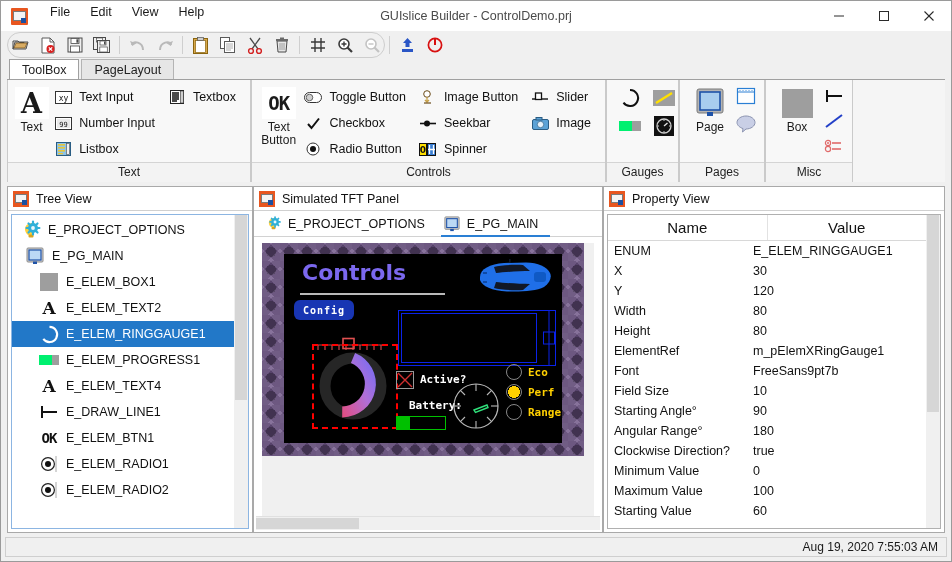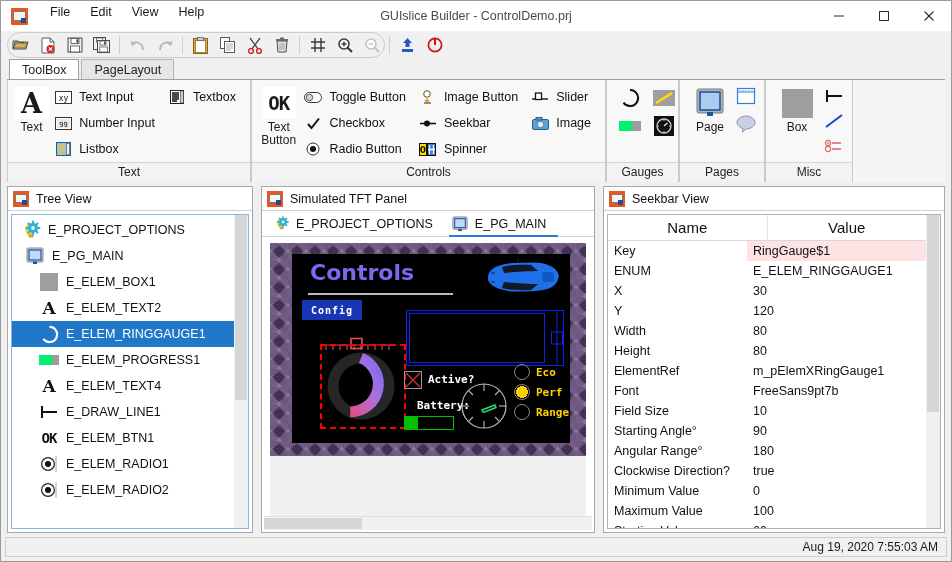--- a/index.html
+++ b/index.html
@@ -106,21 +106,21 @@
   .item-col { display:flex; flex-direction:column; }
   .ritem {
     display:flex; align-items:center; height:26px; padding:0 8px 0 4px;
     font-size:12.5px; color:#111; white-space:nowrap;
   }
   .ritem .ic { width:20px; height:18px; margin-right:6px; display:flex; align-items:center; justify-content:center; flex:0 0 20px; }
   .grid-icons { display:grid; grid-template-columns:34px 34px; grid-auto-rows:28px; align-items:center; justify-items:center; }
   .mini { width:24px; height:20px; display:flex; align-items:center; justify-content:center; }
 
   
-  .main { flex:1; display:flex; padding:4px 6px 0 6px; gap:8px; min-height:0; }
+  .main { flex:1; display:flex; padding:4px 6px 0 6px; gap:0; min-height:0; }
   .pane {
     background:#ffffff; border:1px solid #a9a9a9; display:flex; flex-direction:column;
     min-height:0;
   }
   .pane-title {
     display:flex; align-items:center; height:24px; padding-left:5px;
     background:#ffffff; border-bottom:1px solid #d0d0d0; flex:0 0 24px;
   }
   .pane-icon {
     width:16px; height:16px; background:#e8561f; margin-right:7px; position:relative; flex:0 0 16px;
@@ -162,21 +162,21 @@
     position:absolute; left:0; top:0; width:322px; height:213px;
   }
   .hscroll { height:14px; background:#f0f0f0; border-top:1px solid #e0e0e0; position:relative; flex:0 0 14px; margin:0 2px 2px 2px;}
   .hscroll .thumb { position:absolute; top:1px; bottom:1px; background:#d6d6d6; }
 
   
   .screen { position:absolute; left:22px; top:11px; width:278px; height:189px; background:#000; }
   .scr-title { position:absolute; left:18px; top:6px; color:#7b68ee; font:bold 22px "DejaVu Sans", sans-serif; letter-spacing:0px;}
   .scr-rule { position:absolute; left:16px; top:39px; width:145px; height:2px; background:#b9b9b9; }
   .scr-btn {
-    position:absolute; left:10px; top:46px; width:60px; height:20px; border-radius:0;
+    position:absolute; left:10px; top:46px; width:60px; height:20px; border-radius:6px;
     background:#1835b3; color:#fff; font:bold 10px "DejaVu Sans Mono", monospace;
     display:flex; align-items:center; justify-content:center; letter-spacing:1px;
   }
   .scr-slider-track { position:absolute; left:30px; top:84px; width:70px; height:10px; }
   .scr-sel { position:absolute; left:28px; top:90px; width:86px; height:85px; border:2px dashed #ff0000; }
   .scr-ring { position:absolute; left:32px; top:95px; width:74px; height:74px; }
   .scr-box { position:absolute; left:114px; top:56px; width:158px; height:56px; border:1px solid #0b23e8; }
   .scr-box2 { position:absolute; left:117px; top:59px; width:136px; height:50px; border:1px solid #0b23e8; }
   .scr-seek { position:absolute; left:258px; top:56px; width:14px; height:56px; }
   .scr-check { position:absolute; left:112px; top:117px; width:18px; height:18px; border:1px solid #9a9a9a; }
@@ -888,32 +888,28 @@
         </div>
       </div>
       <div class="hscroll">
         <div class="thumb" style="left:0;width:30%;"></div>
       </div>
     </div>
 
     <div class="pane" id="prop-pane">
       <div class="pane-title">
         <div class="pane-icon"></div>
-        <span>Seekbar View</span>
+        <span>Property View</span>
       </div>
       <div class="prop-wrap">
         <div class="prop-table">
           <div class="prop-head">
             <div>Name</div>
             <div>Value</div>
           </div>
-          <div class="prop-row hl">
-              <div class="pn">Key</div>
-              <div class="pv">RingGauge$1</div>
-            </div>
           <div class="prop-row">
               <div class="pn">ENUM</div>
               <div class="pv">E_ELEM_RINGGAUGE1</div>
             </div>
           <div class="prop-row">
               <div class="pn">X</div>
               <div class="pv">30</div>
             </div>
           <div class="prop-row">
               <div class="pn">Y</div>

